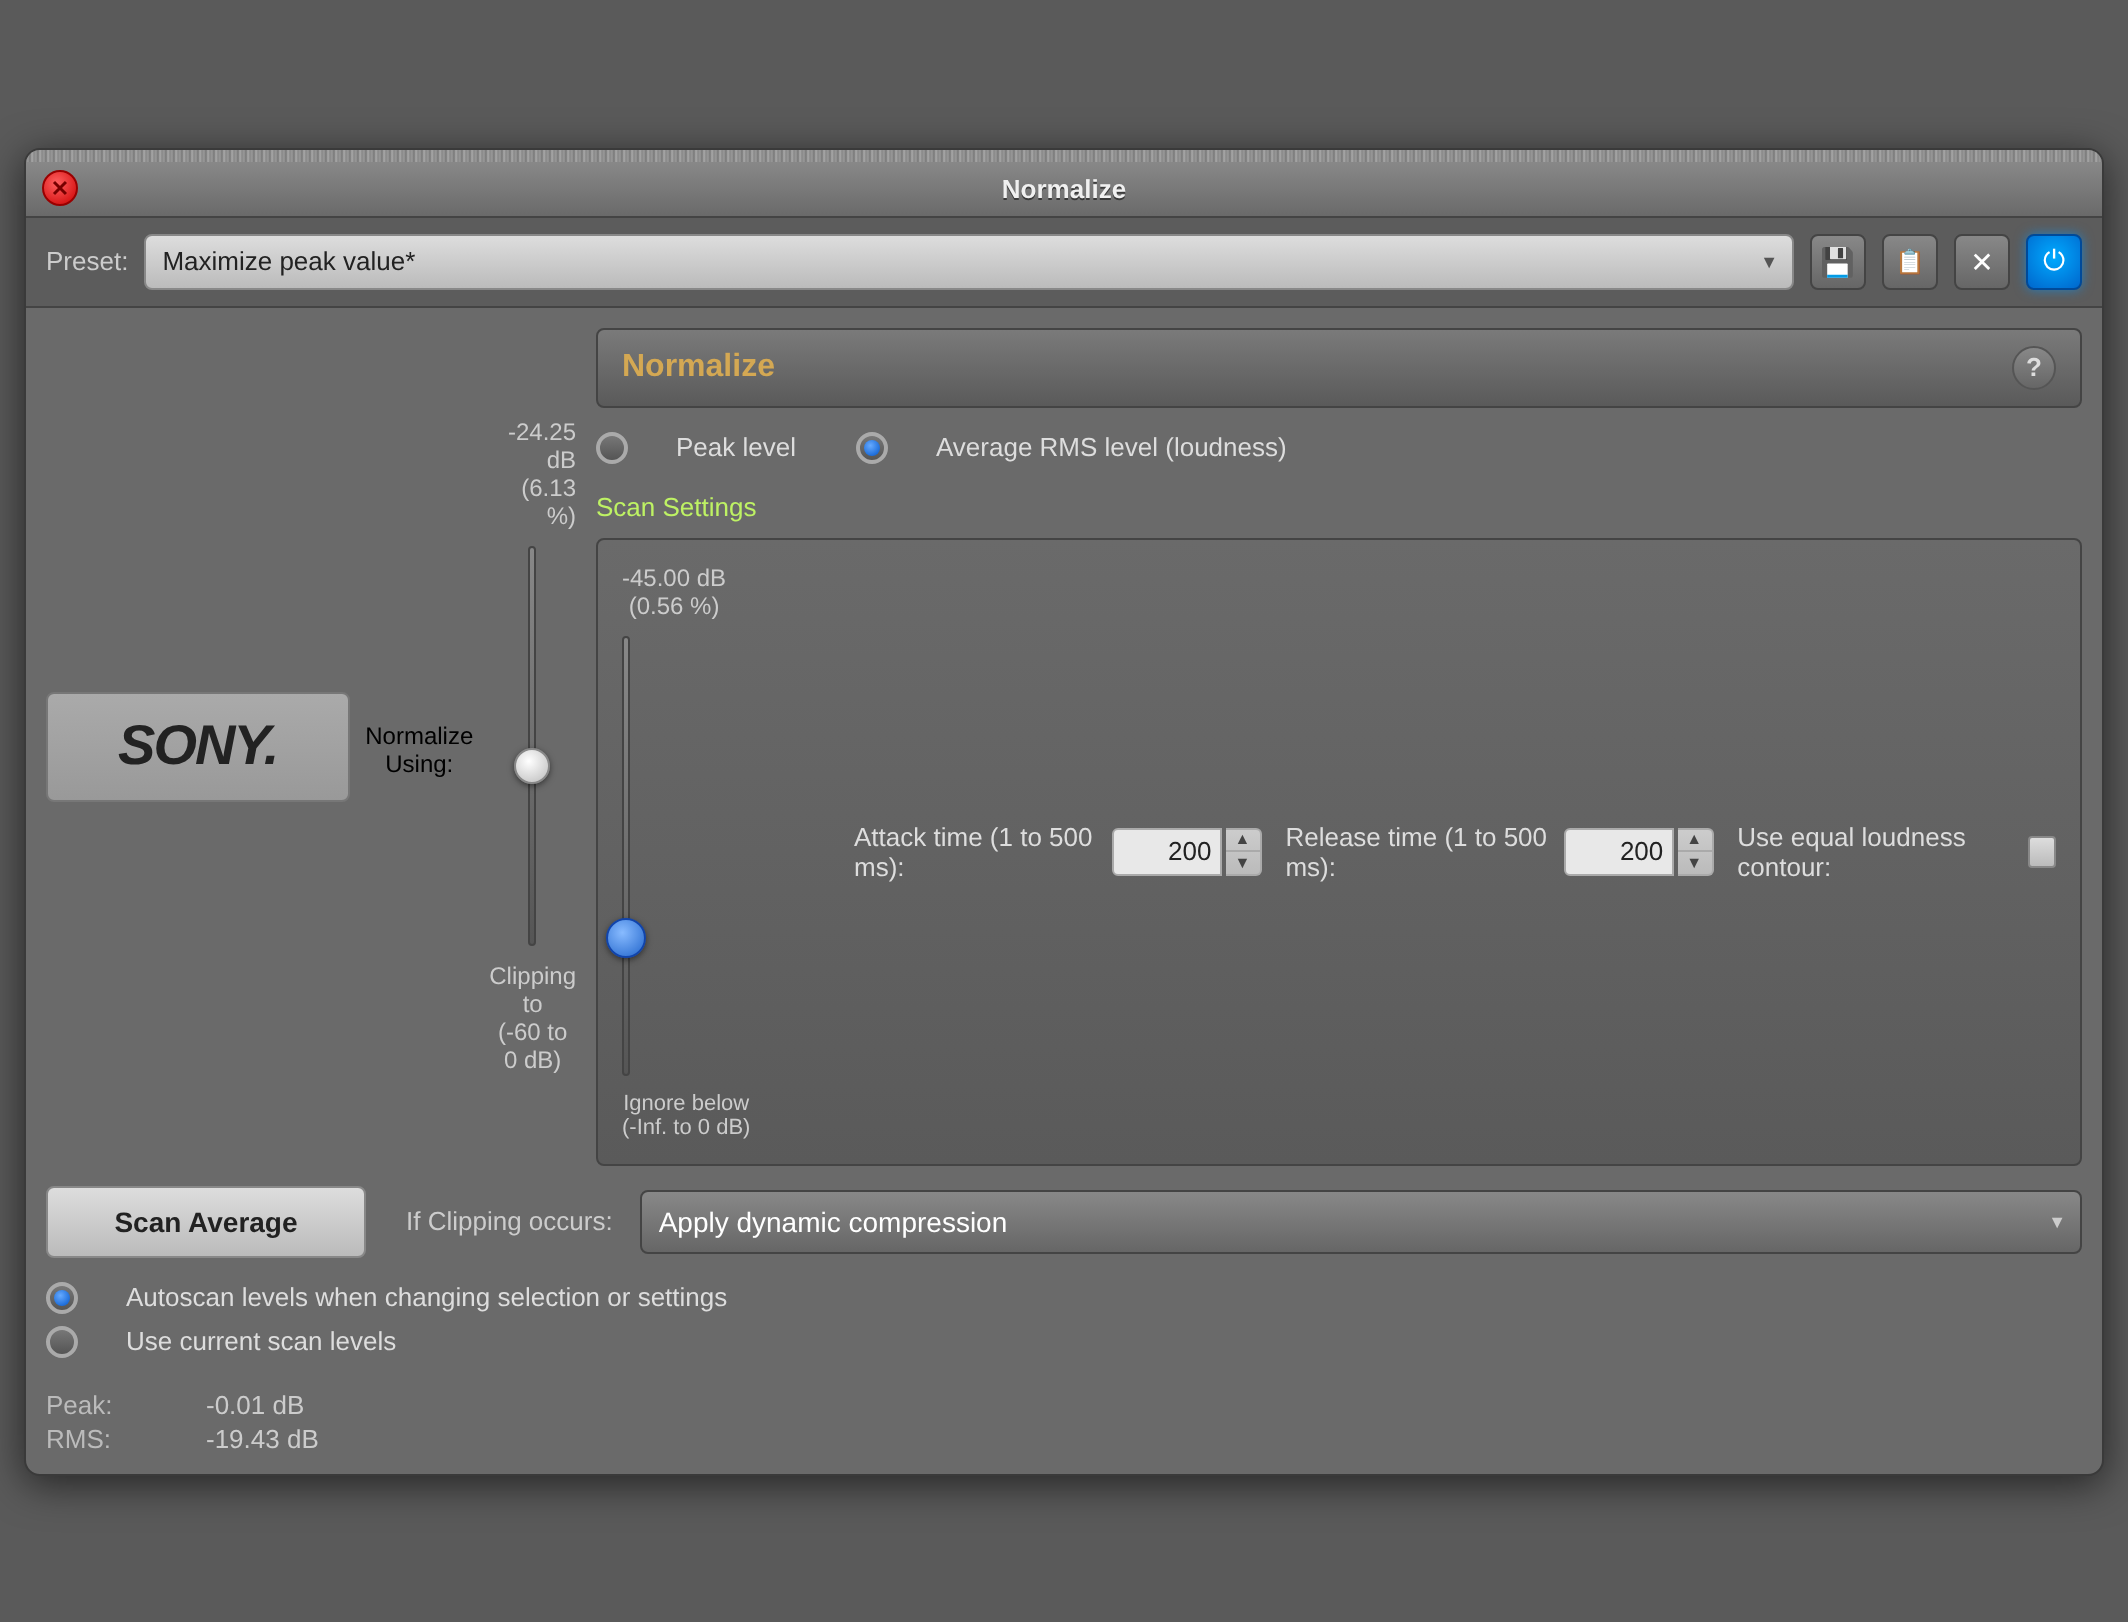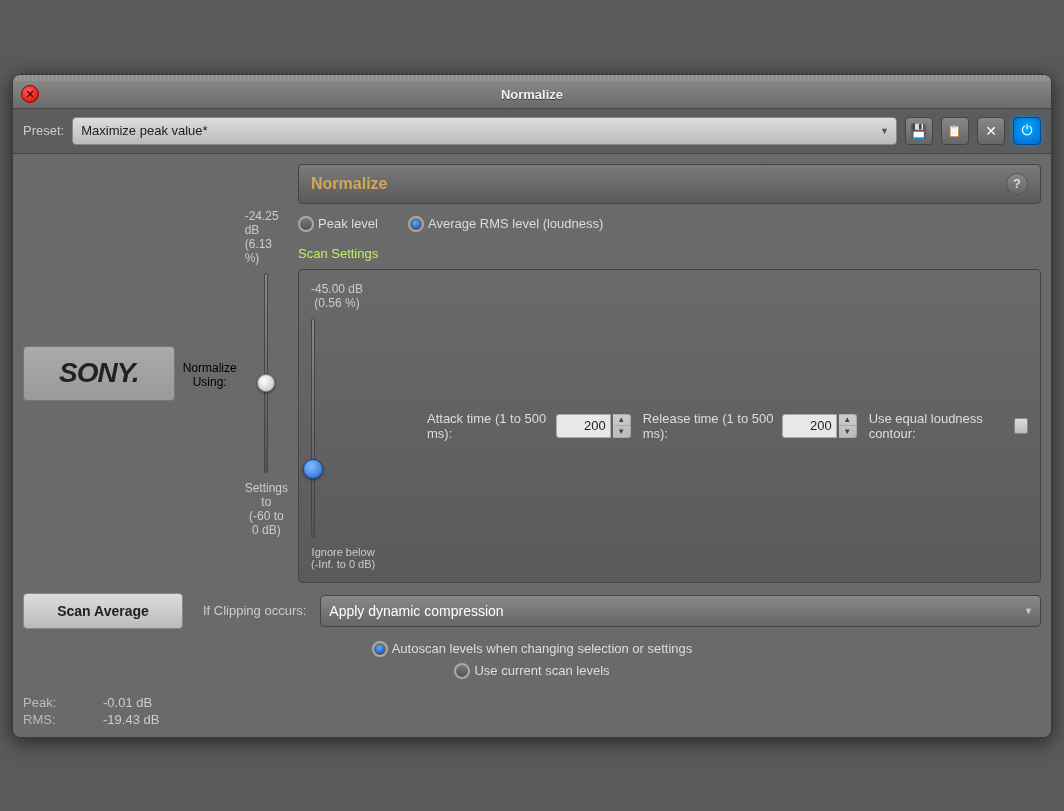--- a/index.html
+++ b/index.html
@@ -164,21 +164,21 @@
       display: flex;
       flex-direction: column;
       align-items: center;
       flex: 1;
       position: relative;
       padding: 10px 0;
     }
     .slider-value-display {
       color: #ccc;
       font-size: 12px;
-      text-align: left;
+      text-align: right;
       margin-bottom: 8px;
     }
 
     .vertical-slider-track {
       width: 4px;
       height: 200px;
       background: linear-gradient(to bottom, #888, #555);
       border-radius: 2px;
       position: relative;
       border: 1px solid #444;
@@ -244,23 +244,22 @@
     
     .radio-row {
       display: flex;
       align-items: center;
       gap: 30px;
       padding: 4px 0;
     }
     .radio-item {
       display: flex;
       align-items: center;
-      gap: 4px;
-      cursor: pointer;
-      justify-content: center;
+      gap: 24px;
+      cursor: pointer;
     }
     .radio-outer {
       width: 16px;
       height: 16px;
       border-radius: 50%;
       border: 2px solid #aaa;
       background: linear-gradient(to bottom, #777, #555);
       display: flex;
       align-items: center;
       justify-content: center;
@@ -538,21 +537,21 @@
 
       <div class="slider-container-left">
         <div class="slider-value-display">
           <span>-24.25 dB</span><br>
           <span>(6.13 %)</span>
         </div>
         <div class="vertical-slider-track">
           <div class="vertical-slider-thumb" style="top: 100px;"></div>
         </div>
         <div class="slider-bottom-label">
-          <span>Settings to</span><br>
+          <span>Clipping to</span><br>
           <span>(-60 to 0 dB)</span>
         </div>
       </div>
     </div>
 
     <div class="right-panel">
 
       <div class="normalize-header">
         <span class="normalize-header-title">Normalize</span>
         <div class="help-btn">?</div>

